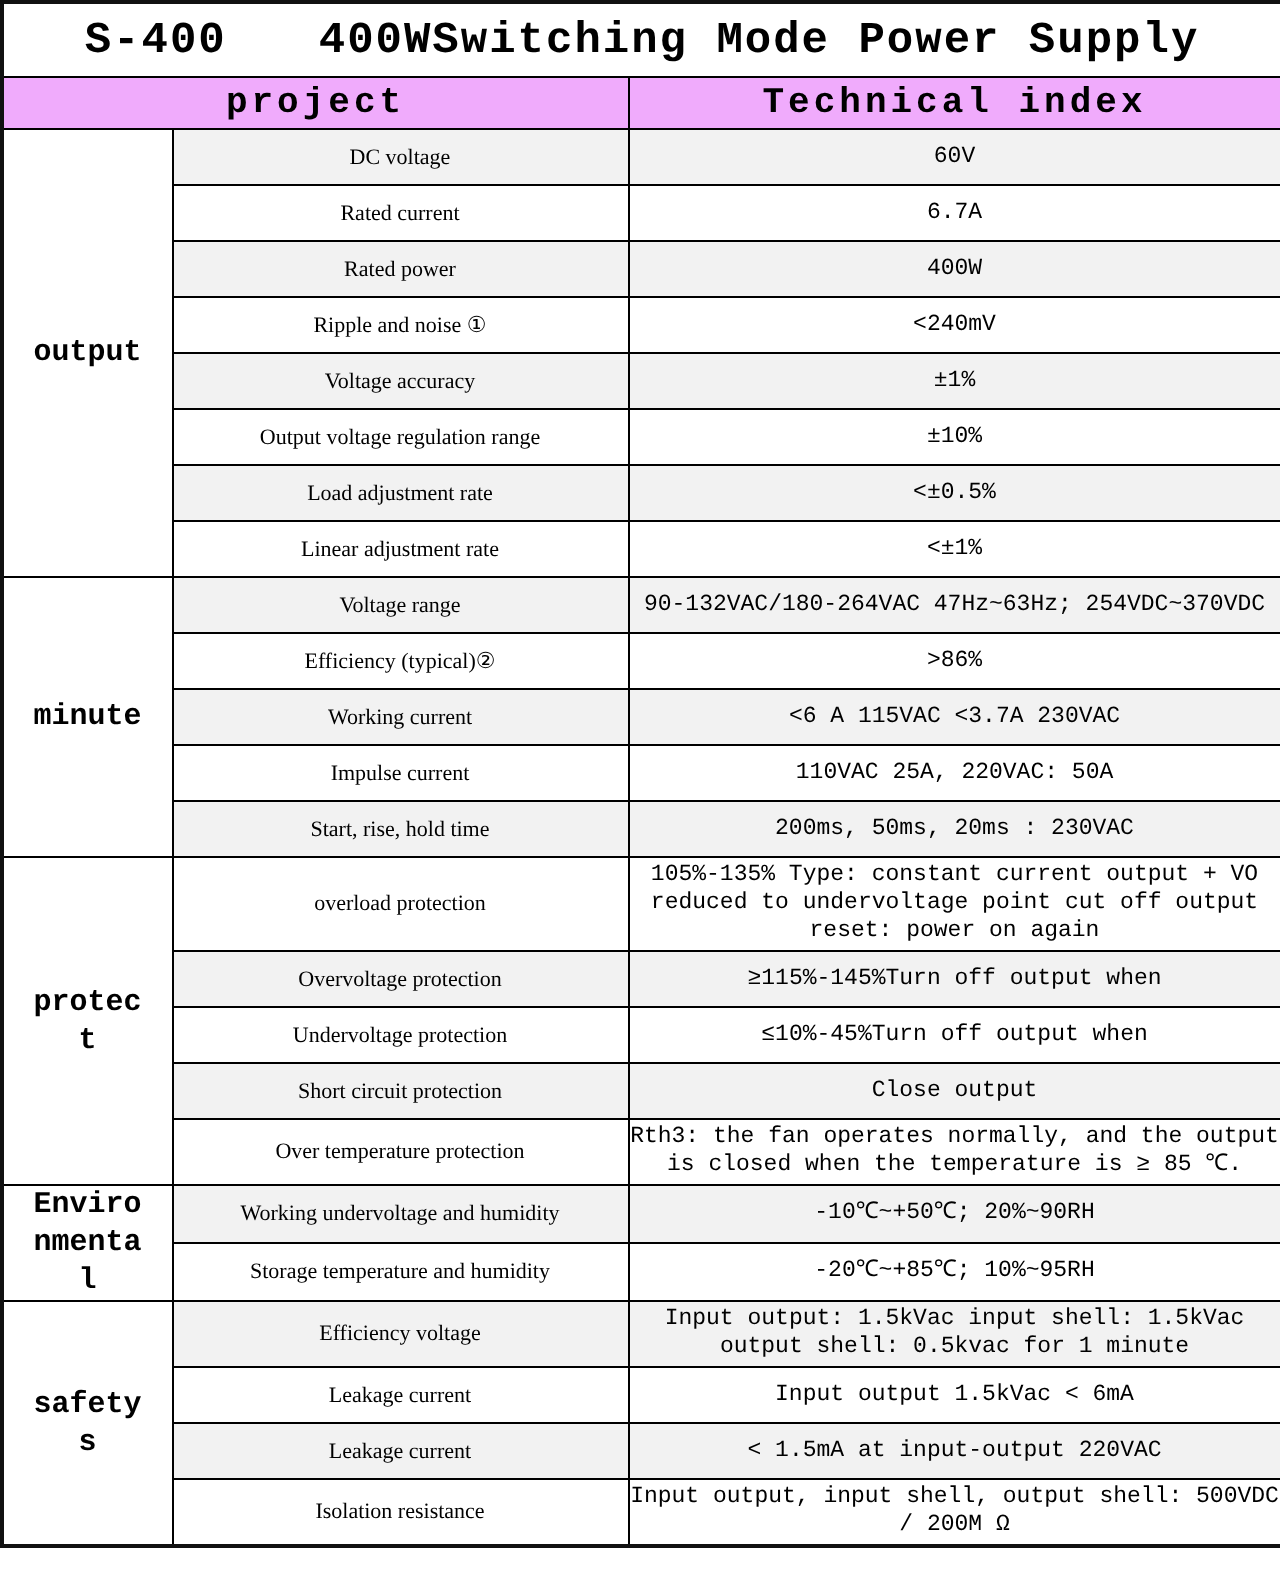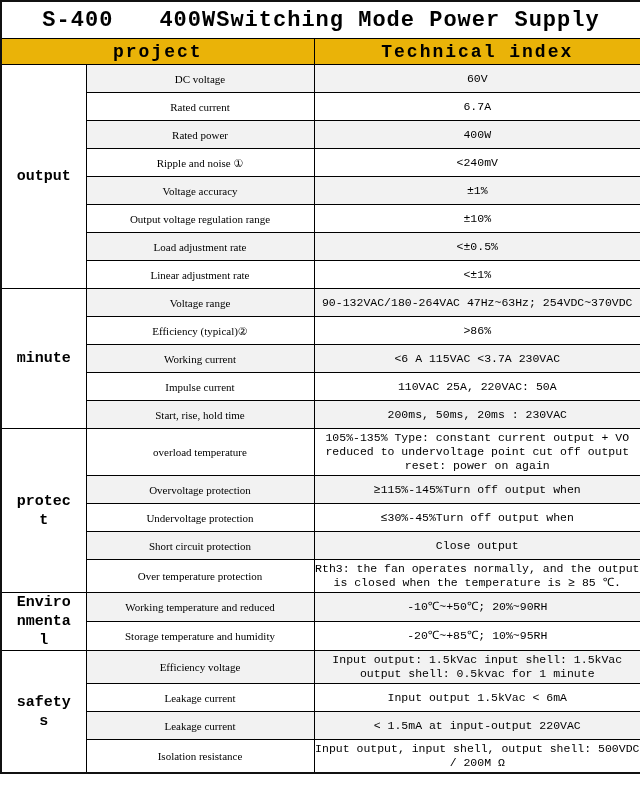--- a/index.html
+++ b/index.html
@@ -33,21 +33,21 @@
   }
   .title-model { margin-right: 46px; }
   td.head-cell {
     height: 23px;
     text-align: center;
     vertical-align: middle;
     font-size: 18px;
     font-weight: bold;
     letter-spacing: 2px;
     border-bottom: 2px solid #111111;
-    background: #eab308;
+    background: #f0abfc;
   }
   tr.data-row { height: 28px; }
   td.cat {
     font-size: 15px;
     font-weight: bold;
     text-align: center;
     vertical-align: middle;
     background: #ffffff;
     padding: 0 12px;
     word-wrap: break-word;
@@ -140,42 +140,42 @@
       <tr class="data-row">
         <td class="param">Impulse current</td>
         <td class="value">110VAC 25A,  220VAC: 50A</td>
       </tr>
       <tr class="data-row stripe">
         <td class="param">Start, rise, hold time</td>
         <td class="value">200ms, 50ms, 20ms : 230VAC</td>
       </tr>
       <tr class="data-row">
         <td class="cat" rowspan="5">protect</td>
-        <td class="param">overload temperature</td>
+        <td class="param">overload protection</td>
         <td class="value">105%-135% Type: constant current output + VO reduced to undervoltage point cut off output reset: power on again</td>
       </tr>
       <tr class="data-row stripe">
         <td class="param">Overvoltage protection</td>
         <td class="value">≥115%-145%Turn off output when</td>
       </tr>
       <tr class="data-row">
         <td class="param">Undervoltage protection</td>
-        <td class="value">≤30%-45%Turn off output when</td>
+        <td class="value">≤10%-45%Turn off output when</td>
       </tr>
       <tr class="data-row stripe">
         <td class="param">Short circuit protection</td>
         <td class="value">Close output</td>
       </tr>
       <tr class="data-row">
         <td class="param">Over temperature protection</td>
         <td class="value">Rth3: the fan operates normally, and the output is closed when the temperature is ≥ 85 ℃.</td>
       </tr>
       <tr class="data-row stripe">
         <td class="cat" rowspan="2">Environmental</td>
-        <td class="param">Working temperature and reduced</td>
+        <td class="param">Working undervoltage and humidity</td>
         <td class="value">-10℃~+50℃; 20%~90RH</td>
       </tr>
       <tr class="data-row">
         <td class="param">Storage temperature and humidity</td>
         <td class="value">-20℃~+85℃; 10%~95RH</td>
       </tr>
       <tr class="data-row stripe">
         <td class="cat" rowspan="4">safetys</td>
         <td class="param">Efficiency voltage</td>
         <td class="value">Input output: 1.5kVac input shell: 1.5kVac output shell: 0.5kvac for 1 minute</td>

